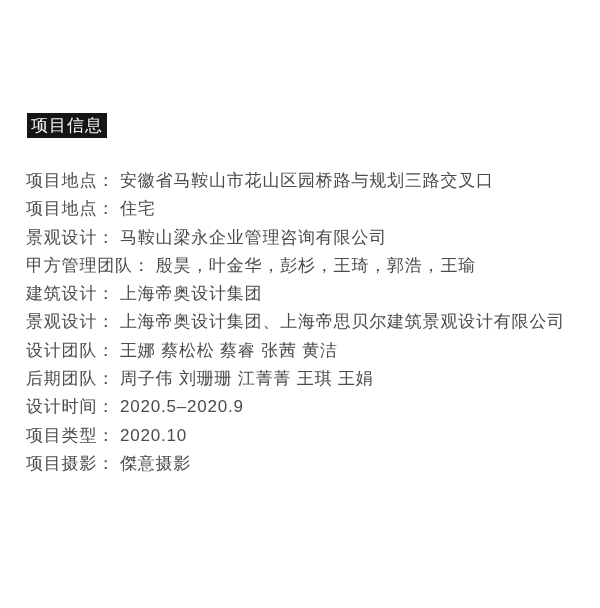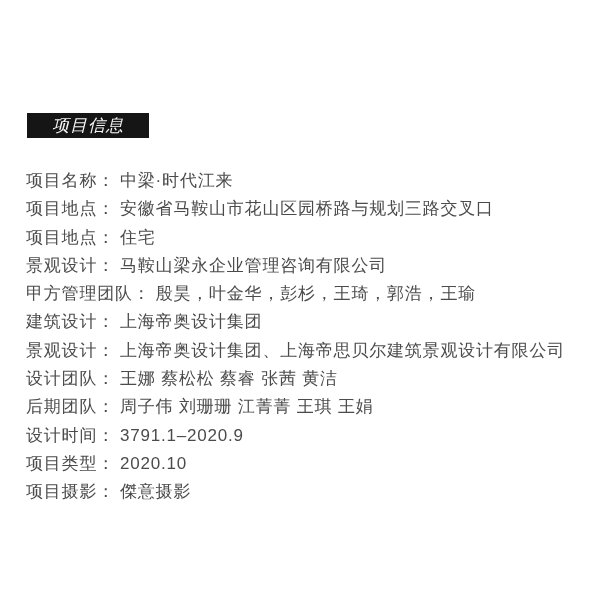--- a/index.html
+++ b/index.html
@@ -18,27 +18,26 @@
     width: 600px;
     height: 608px;
     background: var(--page-bg, #ffffff);
   }
   .badge {
     position: absolute;
     left: 27px;
     top: 113px;
     height: 25px;
     line-height: 25px;
-    padding: 0 25px;
+    padding: 0 4px;
     background: var(--badge-bg, #151515);
     color: var(--badge-text, #f5f5f5);
     font-size: 17px;
     letter-spacing: 1px;
     white-space: nowrap;
-    font-style: italic;
   }
   .info-list {
     position: absolute;
     left: 26px;
     top: 167px;
     right: 0;
   }
   .info-row {
     height: 28.3px;
     line-height: 28.3px;
@@ -51,38 +50,37 @@
     margin-right: 5px;
   }
 </style>
 </head>
 <body>
 
 <div class="canvas">
   <div class="badge">项目信息</div>
 
   <div class="info-list" id="info-list">
-  <div class="info-row"><span class="label">项目名称</span><span class="sep">：</span><span class="value">中梁·时代江来</span></div>
 
   <div class="info-row"><span class="label">项目地点</span><span class="sep">：</span><span class="value">安徽省马鞍山市花山区园桥路与规划三路交叉口</span></div>
 
   <div class="info-row"><span class="label">项目地点</span><span class="sep">：</span><span class="value">住宅</span></div>
 
   <div class="info-row"><span class="label">景观设计</span><span class="sep">：</span><span class="value">马鞍山梁永企业管理咨询有限公司</span></div>
 
   <div class="info-row"><span class="label">甲方管理团队</span><span class="sep">：</span><span class="value">殷昊，叶金华，彭杉，王琦，郭浩，王瑜</span></div>
 
   <div class="info-row"><span class="label">建筑设计</span><span class="sep">：</span><span class="value">上海帝奥设计集团</span></div>
 
   <div class="info-row"><span class="label">景观设计</span><span class="sep">：</span><span class="value">上海帝奥设计集团、上海帝思贝尔建筑景观设计有限公司</span></div>
 
   <div class="info-row"><span class="label">设计团队</span><span class="sep">：</span><span class="value">王娜 蔡松松 蔡睿 张茜 黄洁</span></div>
 
   <div class="info-row"><span class="label">后期团队</span><span class="sep">：</span><span class="value">周子伟 刘珊珊 江菁菁 王琪 王娟</span></div>
 
 
-  <div class="info-row"><span class="label">设计时间</span><span class="sep">：</span><span class="value">3791.1–2020.9</span></div>
+  <div class="info-row"><span class="label">设计时间</span><span class="sep">：</span><span class="value">2020.5–2020.9</span></div>
 
   <div class="info-row"><span class="label">项目类型</span><span class="sep">：</span><span class="value">2020.10</span></div>
 
   <div class="info-row"><span class="label">项目摄影</span><span class="sep">：</span><span class="value">傑意摄影</span></div>
 </div>
 </div>
 
 </body></html>

